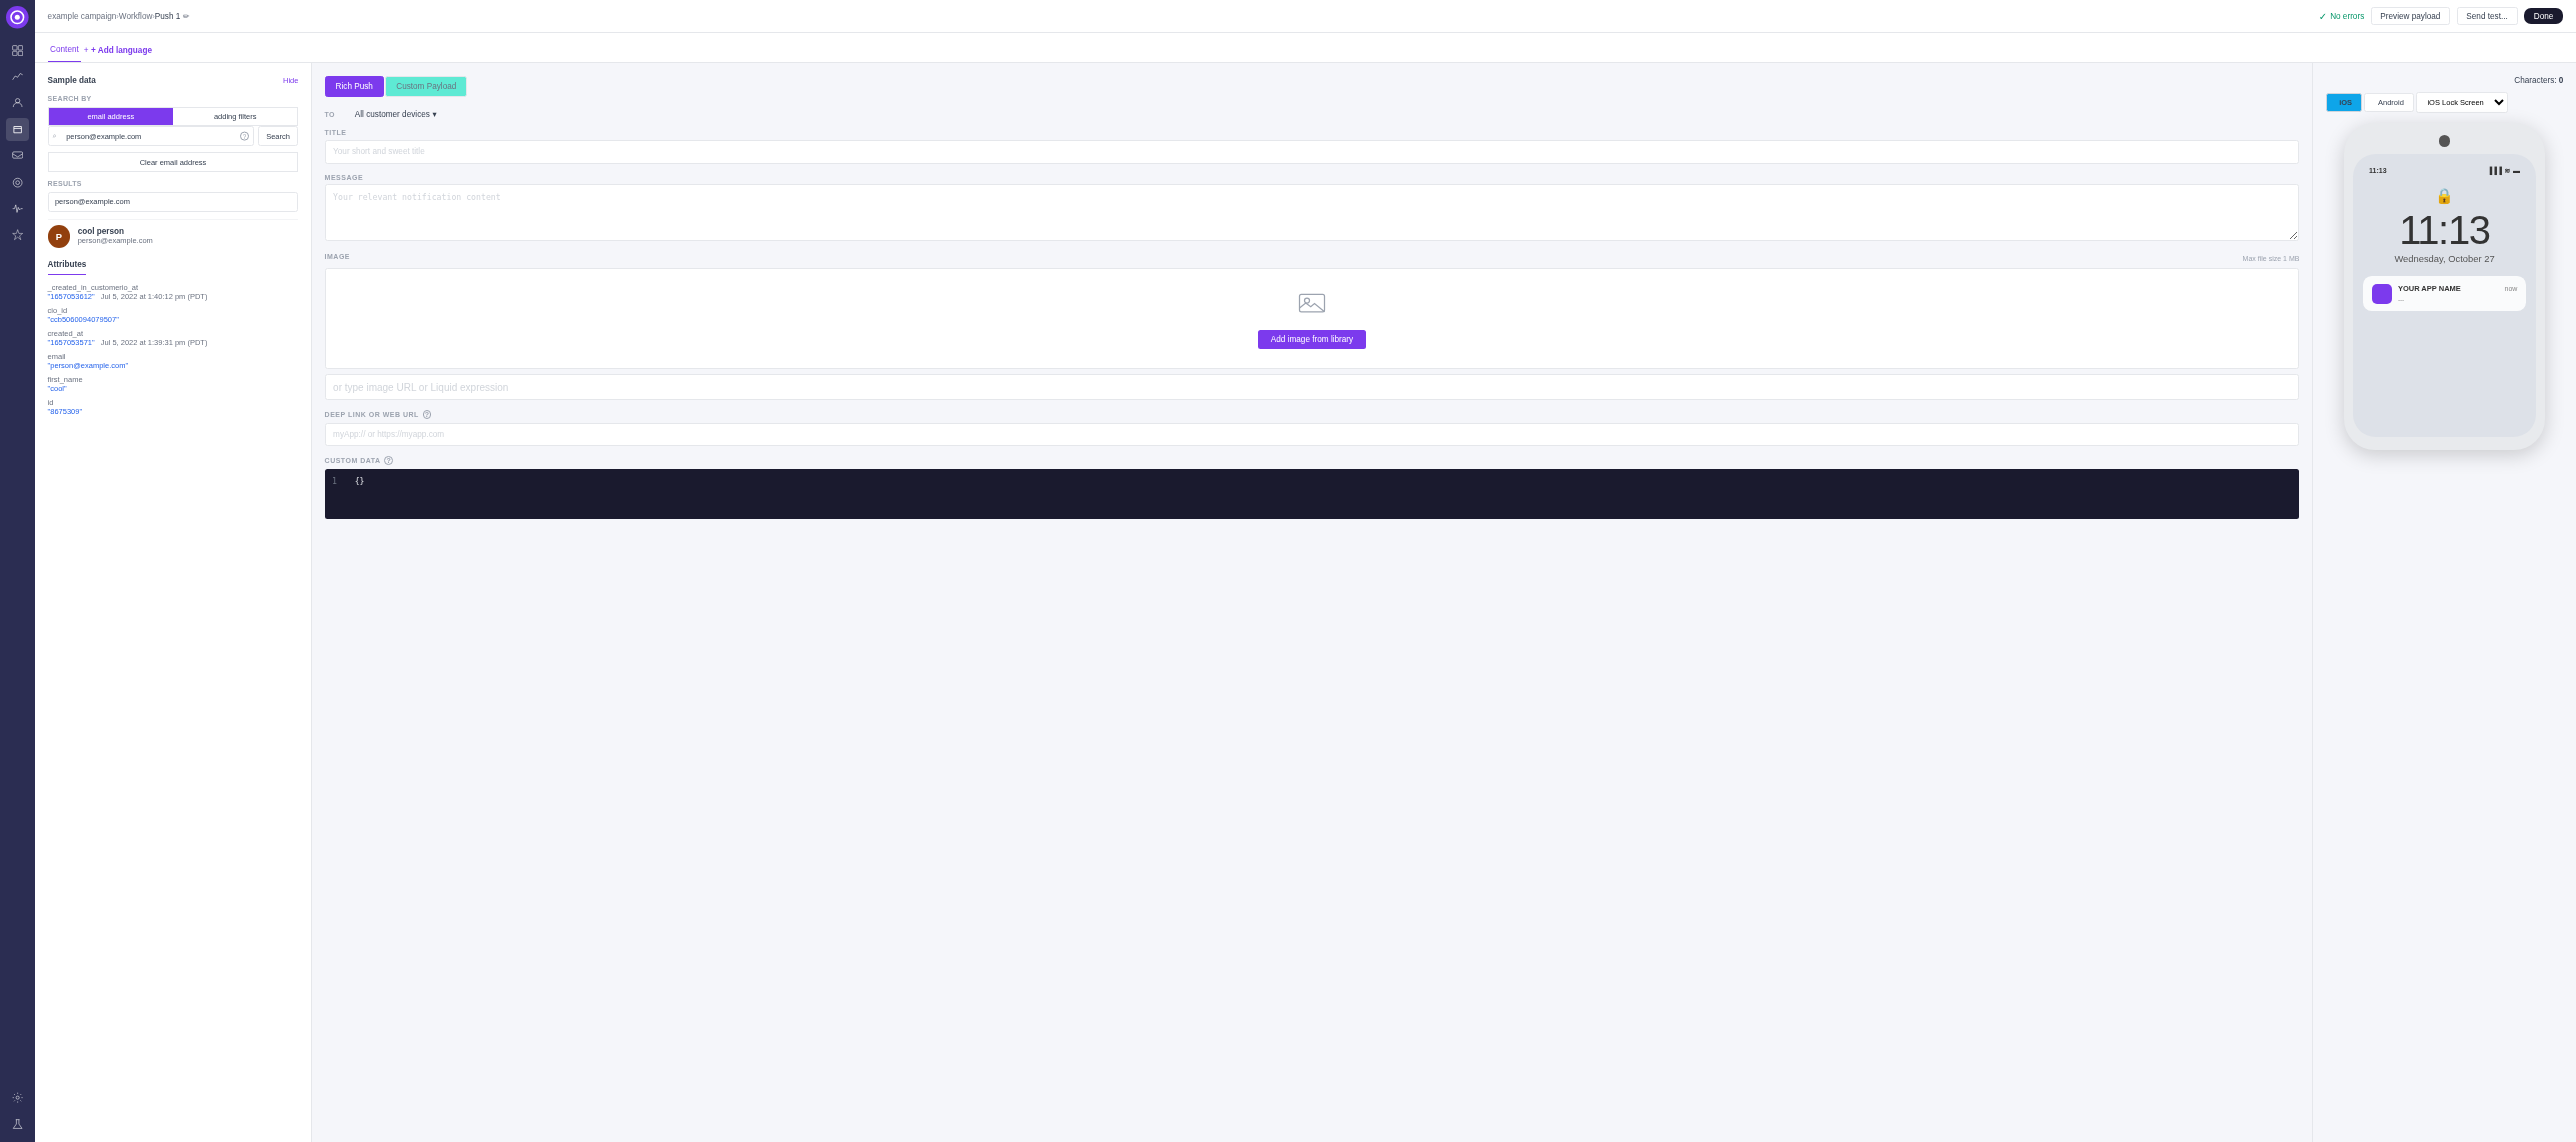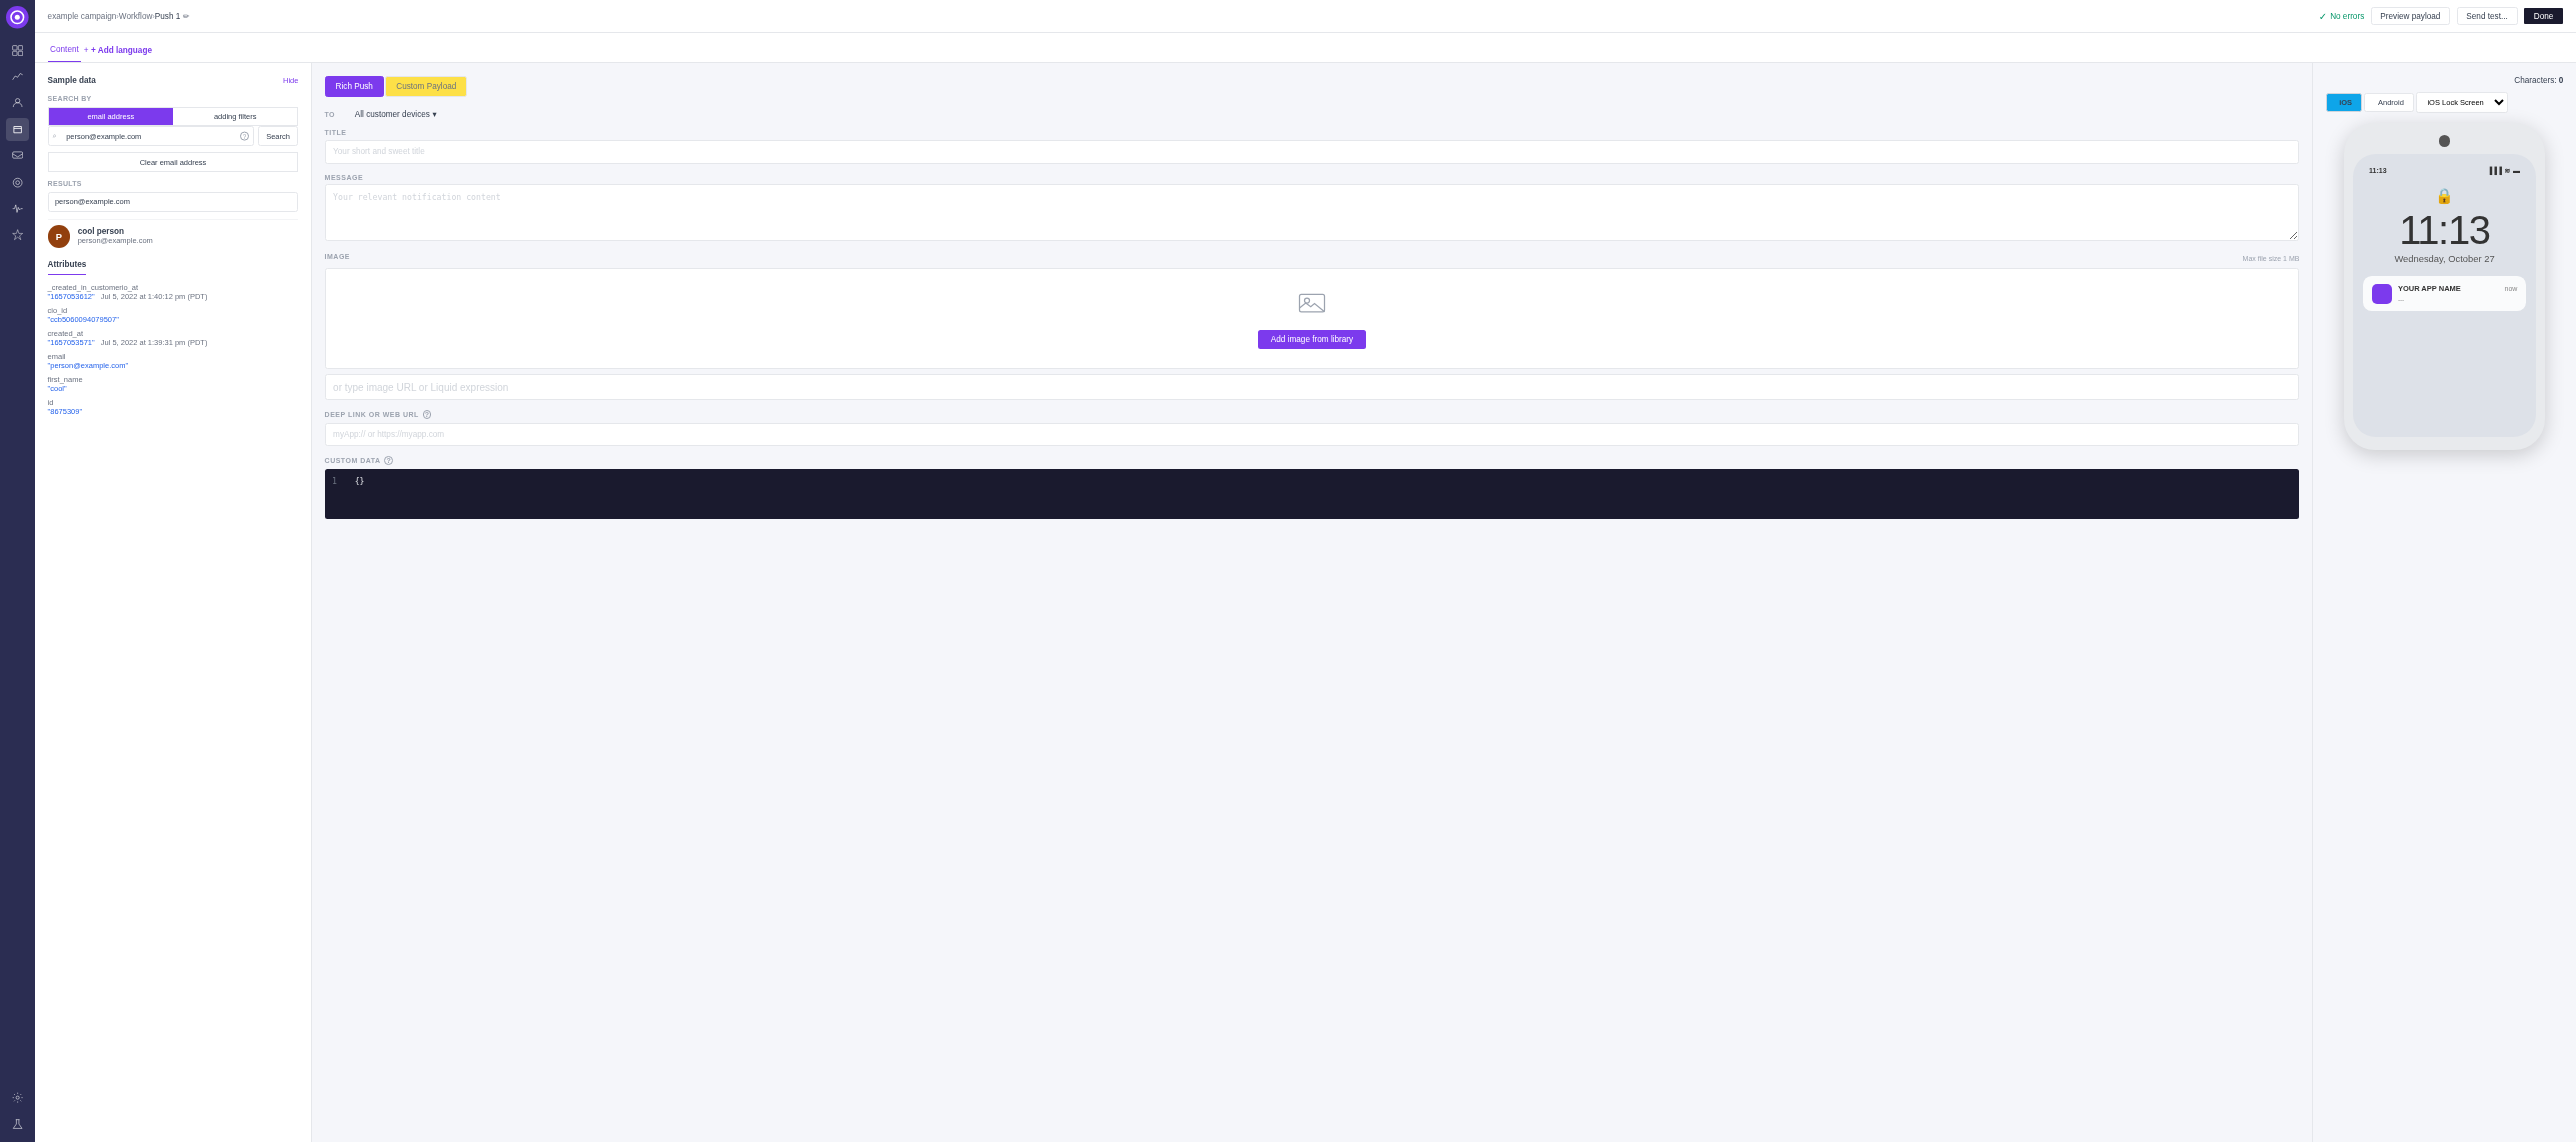--- a/index.html
+++ b/index.html
@@ -13,21 +13,21 @@
     .sidebar-icon { width: 22.6px; height: 22.6px; display: flex; align-items: center; justify-content: center; border-radius: 3.8px; cursor: pointer; color: rgba(255,255,255,0.6); font-size: 10px; }
     .sidebar-icon.active { background: rgba(255,255,255,0.15); color: white; }
 
     
     .top-bar { background: white; border-bottom: 0.6px solid #e5e7eb; padding: 0 12.6px; height: 33px; display: flex; align-items: center; justify-content: space-between; flex-shrink: 0; }
     .breadcrumb { display: flex; align-items: center; font-size: 8.2px; color: #6b7280; }
     .breadcrumb a { color: #6b7280; text-decoration: none; cursor: pointer; }
     .breadcrumb-sep { color: #9ca3af; font-size: 7.5px; }
     .breadcrumb-current { color: #374151; font-weight: 500; }
     .breadcrumb-edit { background: none; border: none; cursor: pointer; color: #6b7280; font-size: 8.2px; margin-left: 2.5px; }
-    .btn-done { background: #1a1a2e; color: white; border: none; border-radius: 1px; padding: 3.8px 10px; cursor: pointer; font-size: 8.2px; font-weight: 500; }
+    .btn-done { background: #1a1a2e; color: white; border: none; border-radius: 7px; padding: 3.8px 10px; cursor: pointer; font-size: 8.2px; font-weight: 500; }
 
     
     .sample-panel { width: 277px; background: white; border-right: 0.6px solid #e5e7eb; overflow-y: auto; flex-shrink: 0; padding: 12.6px; }
     .sample-panel-header { display: flex; align-items: center; justify-content: space-between; margin-bottom: 10px; }
     .sample-panel-title { font-weight: 600; font-size: 8.2px; color: #374151; }
     .hide-link { color: #7c3aed; font-size: 7.5px; cursor: pointer; text-decoration: none; }
     .content-tab { padding: 7.5px 2.5px; cursor: pointer; font-size: 8.2px; color: #6b7280; border-bottom: 1.3px solid transparent; }
     .content-tab.active { color: #7c3aed; border-bottom-color: #7c3aed; font-weight: 500; }
     .add-language-btn { display: flex; align-items: center; gap: 2.5px; color: #7c3aed; font-size: 8.2px; cursor: pointer; padding: 7.5px 2.5px; background: none; border: none; }
 
@@ -58,21 +58,21 @@
 
     .attr-item { margin-bottom: 5px; }
     .attr-key { font-size: 7.5px; color: #6b7280; }
     .attr-value { font-size: 7.5px; color: #2563eb; }
     .attr-date { font-size: 7.5px; color: #6b7280; display: inline; margin-left: 3.8px; }
 
     
     .editor-panel { flex: 1; background: #f5f6fa; overflow-y: auto; padding: 12.6px; }
 
     .push-tabs { display: flex; gap: 1.3px; margin-bottom: 12.6px; }
-    .push-tab { padding: 5px 10px; border-radius: 2.5px; cursor: pointer; font-size: 8.2px; font-weight: 500; border: 0.6px solid #e5e7eb; background: #fde047; color: #6b7280; }
+    .push-tab { padding: 5px 10px; border-radius: 2.5px; cursor: pointer; font-size: 8.2px; font-weight: 500; border: 0.6px solid #e5e7eb; background: #5eead4; color: #6b7280; }
     .push-tab.active { background: #7c3aed; color: white; border-color: #7c3aed; }
 
     .field-section { margin-bottom: 10px; }
     .field-label { font-size: 7px; font-weight: 600; color: #9ca3af; letter-spacing: 0.5px; text-transform: uppercase; margin-bottom: 3.8px; display: flex; align-items: center; gap: 3.8px; }
     .field-label-help { color: #9ca3af; cursor: pointer; font-size: 7px; border: 0.6px solid #9ca3af; border-radius: 50%; width: 8.8px; height: 8.8px; display: flex; align-items: center; justify-content: center; flex-shrink: 0; }
 
     .to-bar { display: flex; align-items: center; gap: 20px; font-size: 8.2px; color: #6b7280; margin-bottom: 10px; }
     .to-label { font-weight: 600; font-size: 7px; color: #9ca3af; letter-spacing: 0.3px; text-transform: uppercase; }
     .to-value { font-size: 8.2px; color: #374151; cursor: pointer; display: flex; align-items: center; gap: 2.5px; }
 

